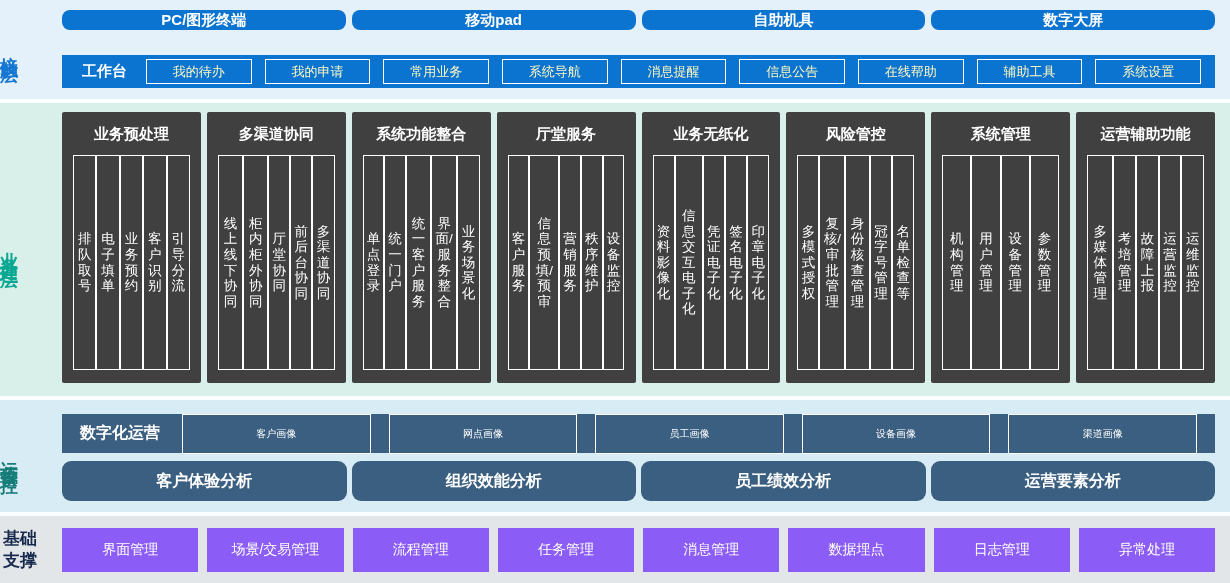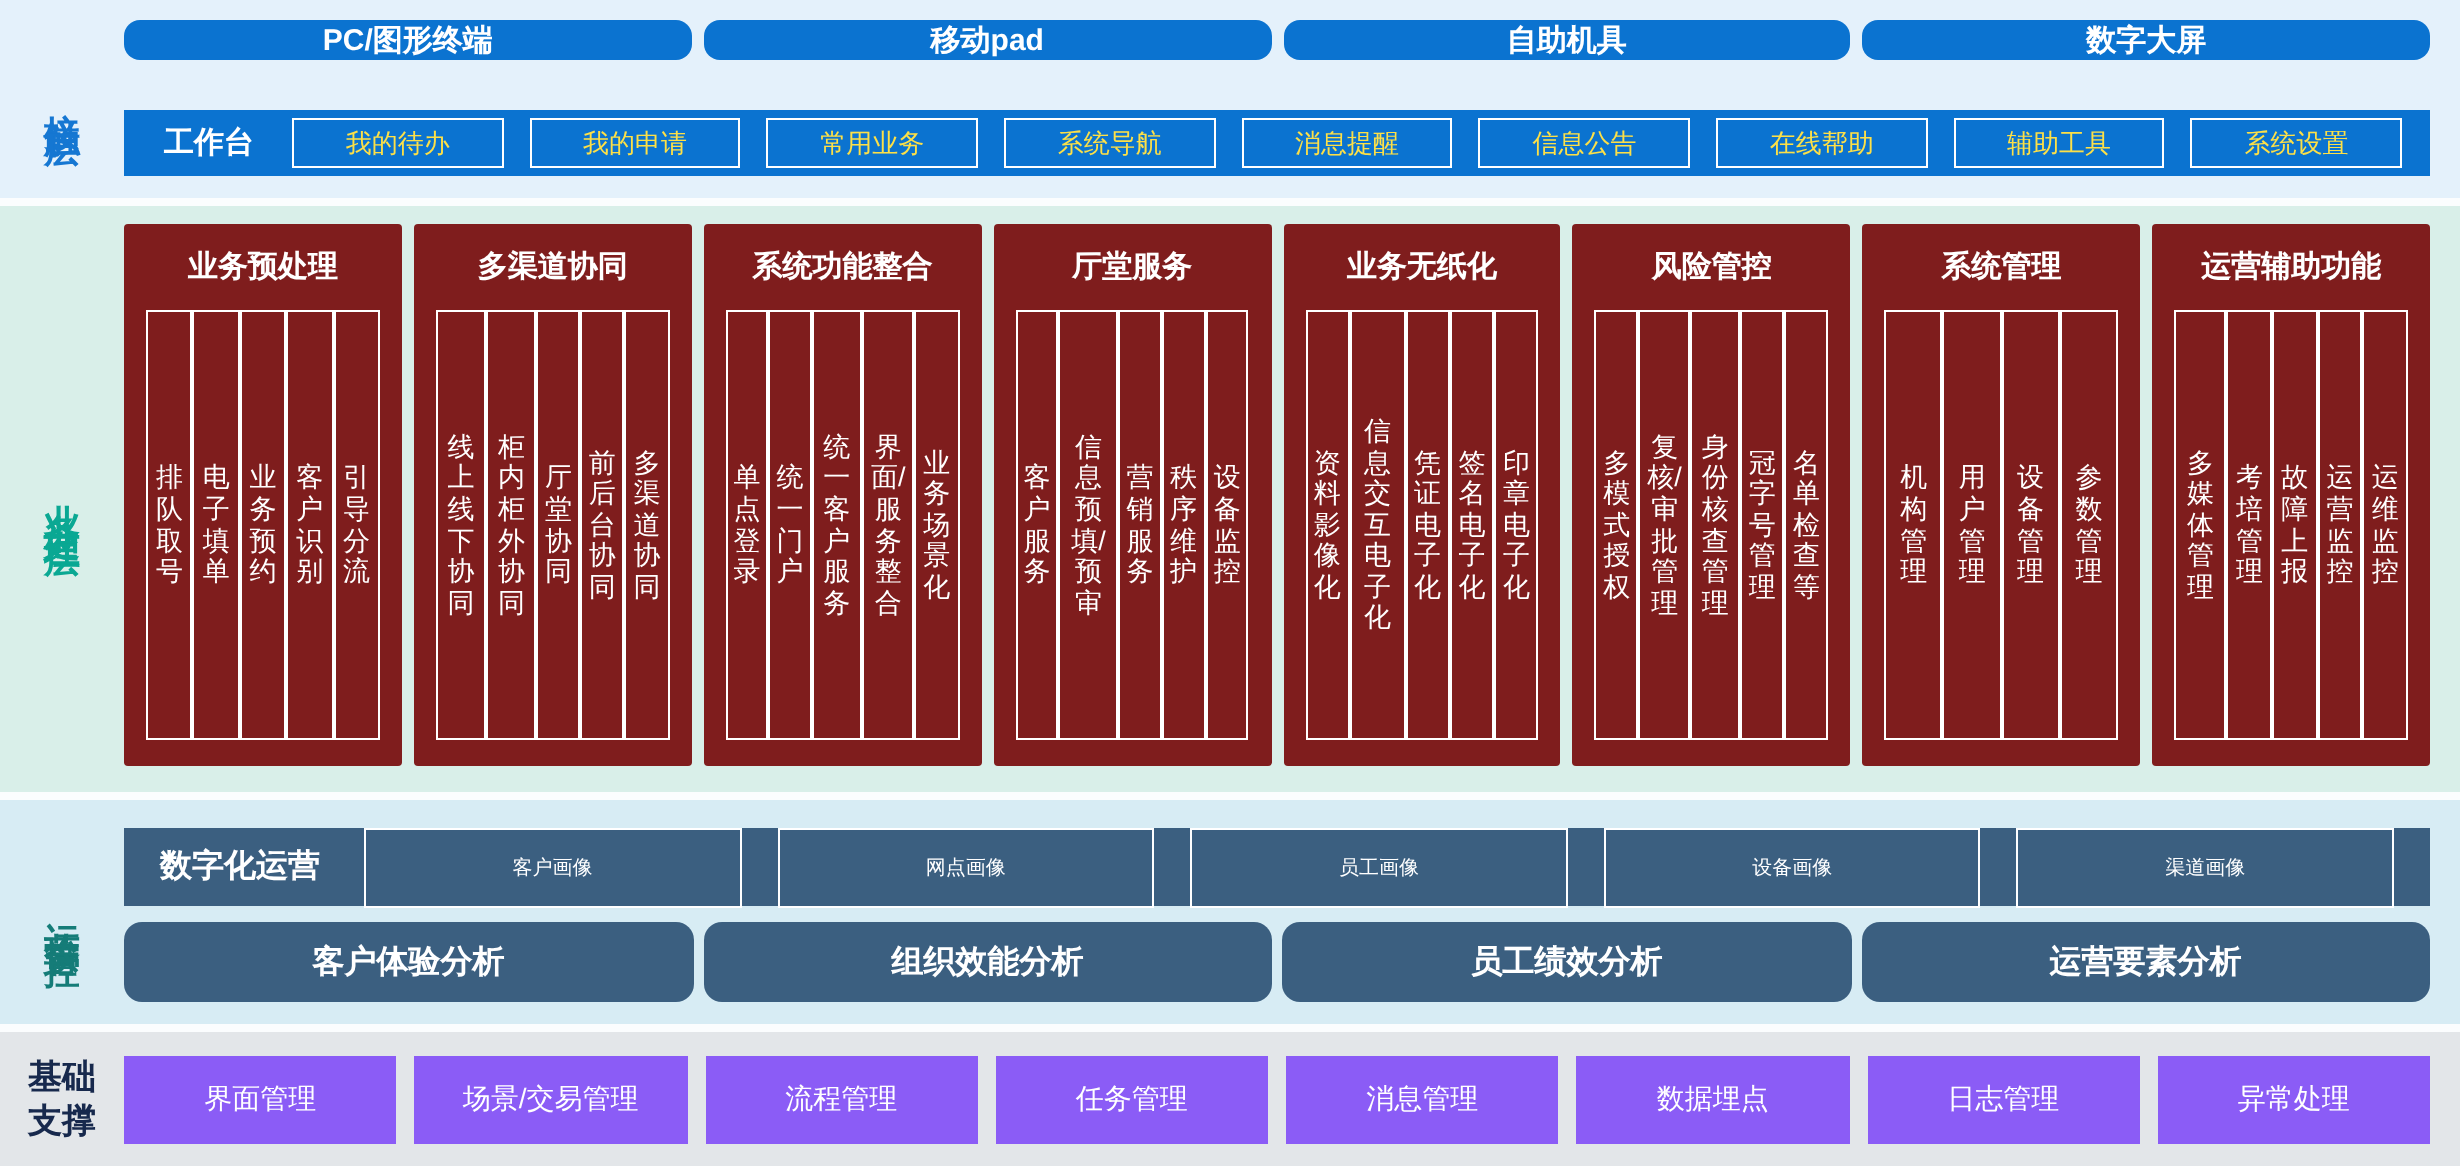--- a/index.html
+++ b/index.html
@@ -10,21 +10,21 @@
     overflow:hidden;
   }
   .page { width:1230px; height:583px; display:flex; flex-direction:column; gap:4px; }
 
   .band { display:flex; width:100%; }
   .band-contact   { height:99px;  background:#e4f1fb; }
   .band-business  { height:293px; background:#d9efe9; }
   .band-ops       { height:112px; background:#d7ecf4; }
   .band-foundation{ height:67px;  background:#e3e6e9; }
 
-  .rail { width:62px; flex:0 0 62px; display:flex; align-items:center; justify-content:center; }
+  .rail { width:62px; flex:0 0 62px; display:flex; align-items:center; }
   .vlabel {
     writing-mode:vertical-rl; text-orientation:upright;
     font-weight:bold; font-size:18px; letter-spacing:5px; line-height:1;
   }
   .lbl-blue  { color:#1577d2; }
   .lbl-green { color:#0aa893; }
   .lbl-teal  { color:#157c78; }
   .hlabel {
     width:40px; font-weight:bold; font-size:17px; line-height:1.25;
     color:#17294d; word-break:break-all; text-align:center;
@@ -39,28 +39,28 @@
     flex:1; background:#0b73d0; border-radius:8px; color:#fff;
     font-weight:bold; font-size:15px;
     display:flex; align-items:center; justify-content:center;
   }
   .workbench-bar {
     height:33px; background:#0b73d0; display:flex; align-items:center;
     padding:0 14px; gap:13px;
   }
   .wb-label { color:#fff; font-weight:bold; font-size:15px; flex:0 0 auto; margin:16px 6px; }
   .wb-item {
-    flex:1; border:1px solid #fff; height:25px; color:#fde047; font-size:13px;
+    flex:1; border:1px solid #fff; height:25px; color:#fef9c3; font-size:13px;
     display:flex; align-items:center; justify-content:center;
   }
 
   
   .business-content { flex-direction:row; gap:6px; padding-top:9px; padding-bottom:13px; }
   .col {
-    flex:1; background:#7f1d1d; display:flex; flex-direction:column;
+    flex:1; background:#404040; display:flex; flex-direction:column;
     padding:7px 11px 13px; border-radius:2px;
   }
   .col-title {
     color:#fff; font-weight:bold; font-size:15px; text-align:center;
     height:30px; line-height:30px; margin-bottom:6px; flex:0 0 auto;
   }
   .col-items { flex:1; display:flex; flex-direction:row; justify-content:space-between; }
   .col-item {
     border:1px solid #fff; min-height:33px; color:#fff; font-size:13.5px;
     display:flex; align-items:center; justify-content:center;

